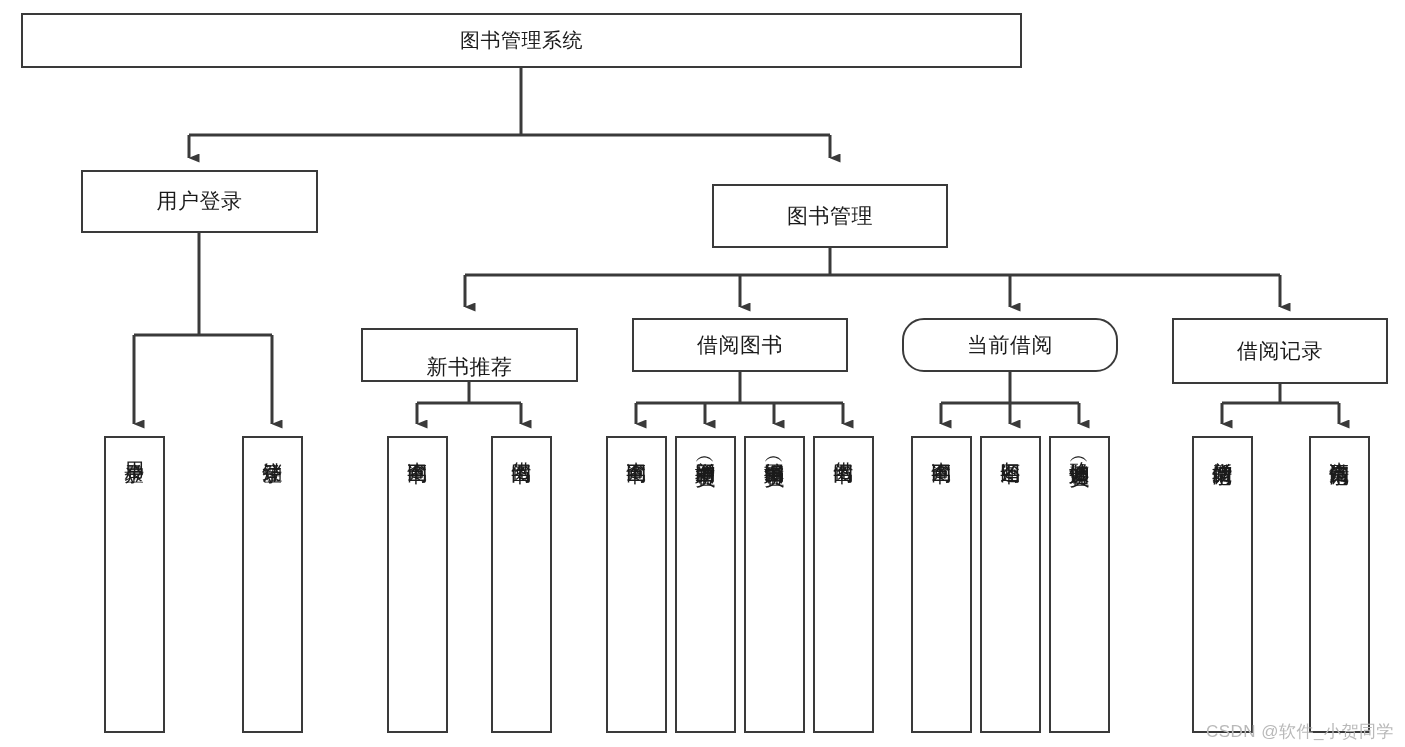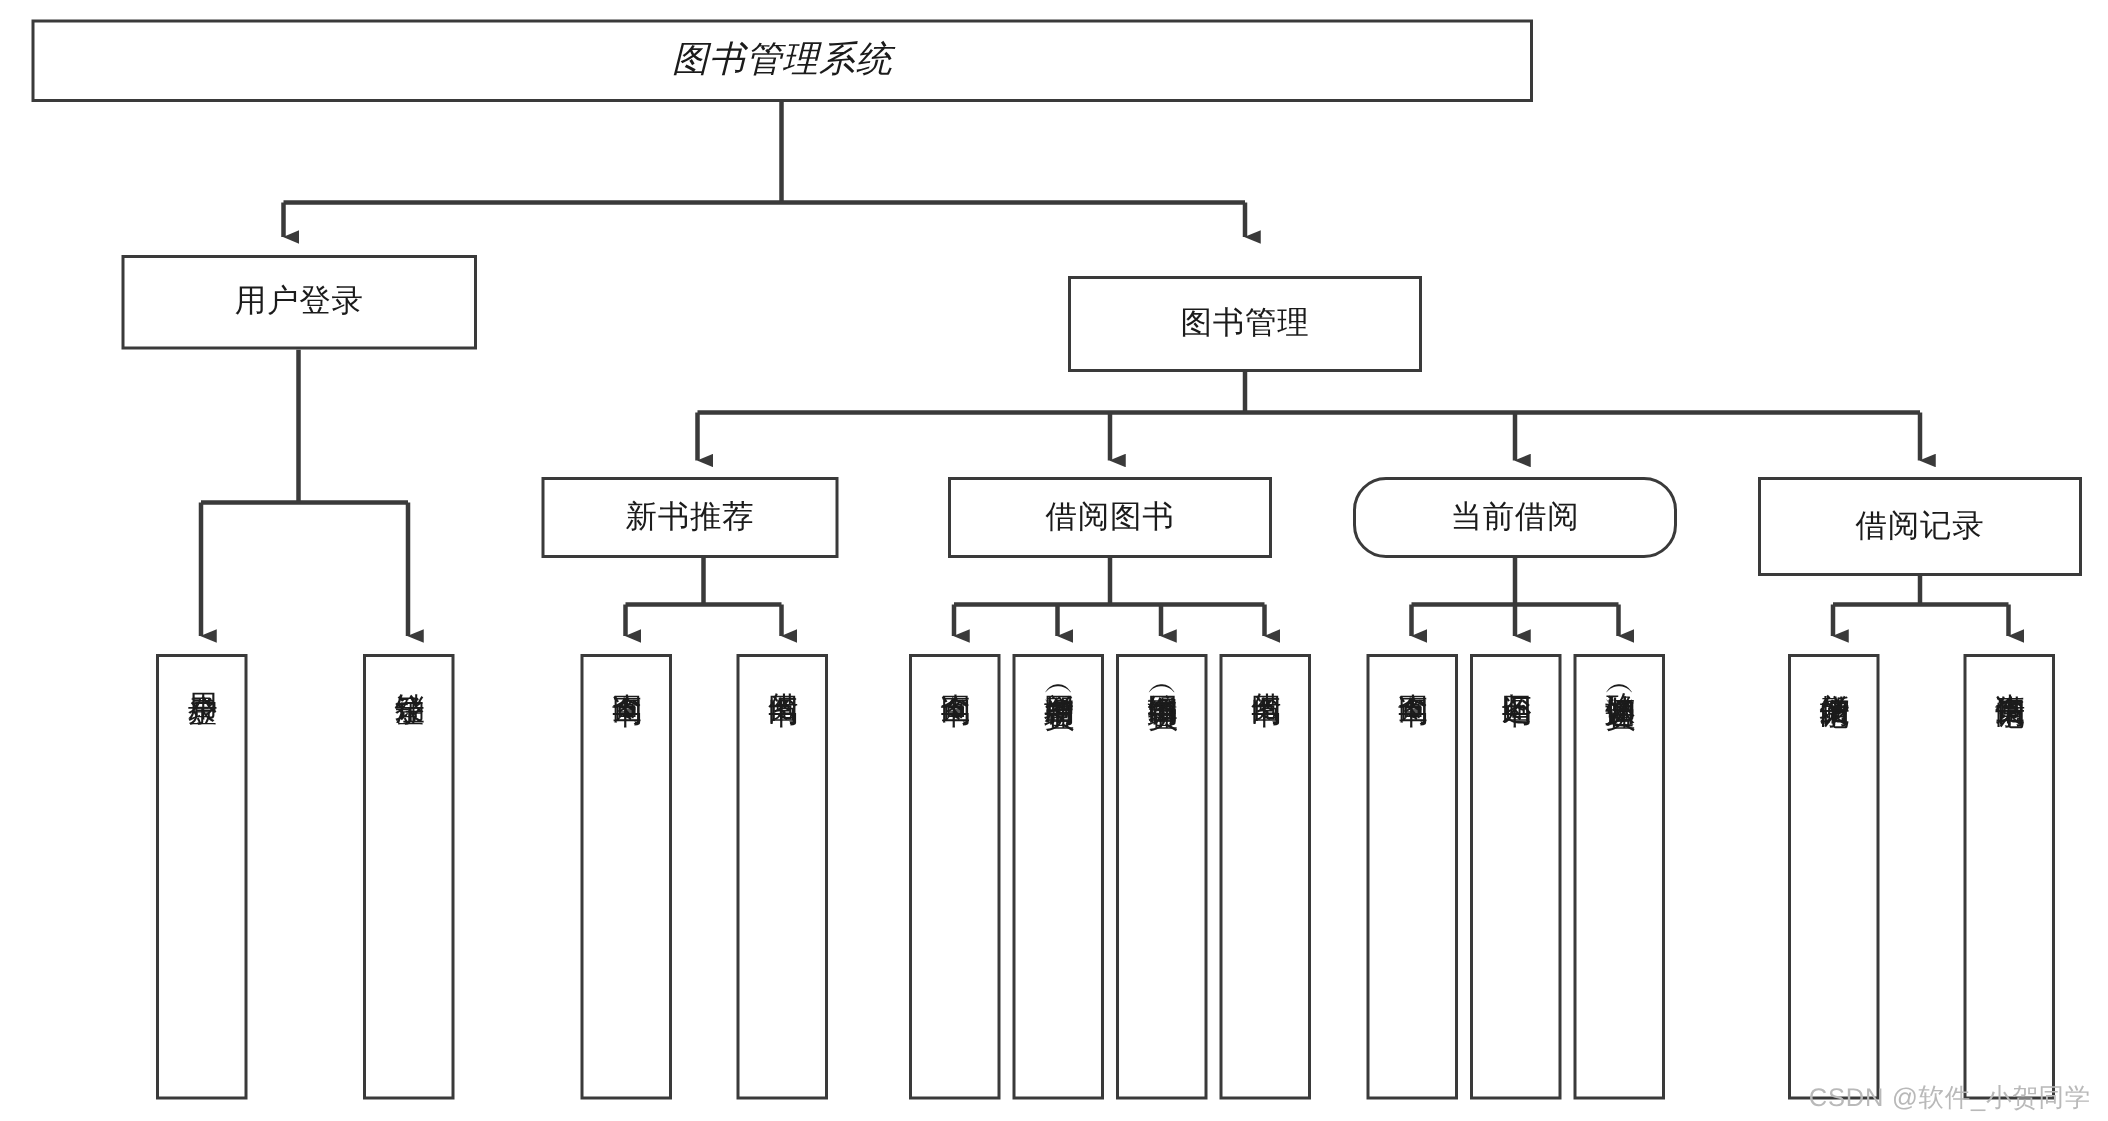--- a/index.html
+++ b/index.html
@@ -37,21 +37,21 @@
     color: #1b1b1b;
     z-index: 2;
   }
   .node-label {
     font-size: 21px;
     line-height: 1.18;
     letter-spacing: 0.5px;
     white-space: nowrap;
     color: #1b1b1b;
   }
-  .node.root .node-label { font-size: 24px; font-style: italic; }
+  .node.root .node-label { font-size: 20px; }
   .node.level2 .node-label { font-size: 21px; }
   .node.level3 .node-label { font-size: 21px; }
   
   .node.leaf {
     align-items: flex-start;
     justify-content: center;
     padding-top: 8px;
   }
   .node.leaf .node-label {
     writing-mode: vertical-rl;
@@ -134,21 +134,21 @@
     <span class="node-label">图书管理系统</span>
   </div>
 
   <div class="node level2" style="left:81px; top:170px; width:237px; height:63px;">
     <span class="node-label">用户登录</span>
   </div>
   <div class="node level2" style="left:712px; top:184px; width:236px; height:64px;">
     <span class="node-label">图书管理</span>
   </div>
 
-  <div class="node level3" style="left:361px; top:318px; width:198px; height:54px;">
+  <div class="node level3" style="left:361px; top:328px; width:217px; height:54px;align-items:flex-end;">
     <span class="node-label">新书推荐</span>
   </div>
   <div class="node level3" style="left:632px; top:318px; width:216px; height:54px;">
     <span class="node-label">借阅图书</span>
   </div>
   <div class="node level3" style="left:902px; top:318px; width:216px; height:54px;border-radius:22px;">
     <span class="node-label">当前借阅</span>
   </div>
   <div class="node level3" style="left:1172px; top:318px; width:216px; height:66px;">
     <span class="node-label">借阅记录</span>

